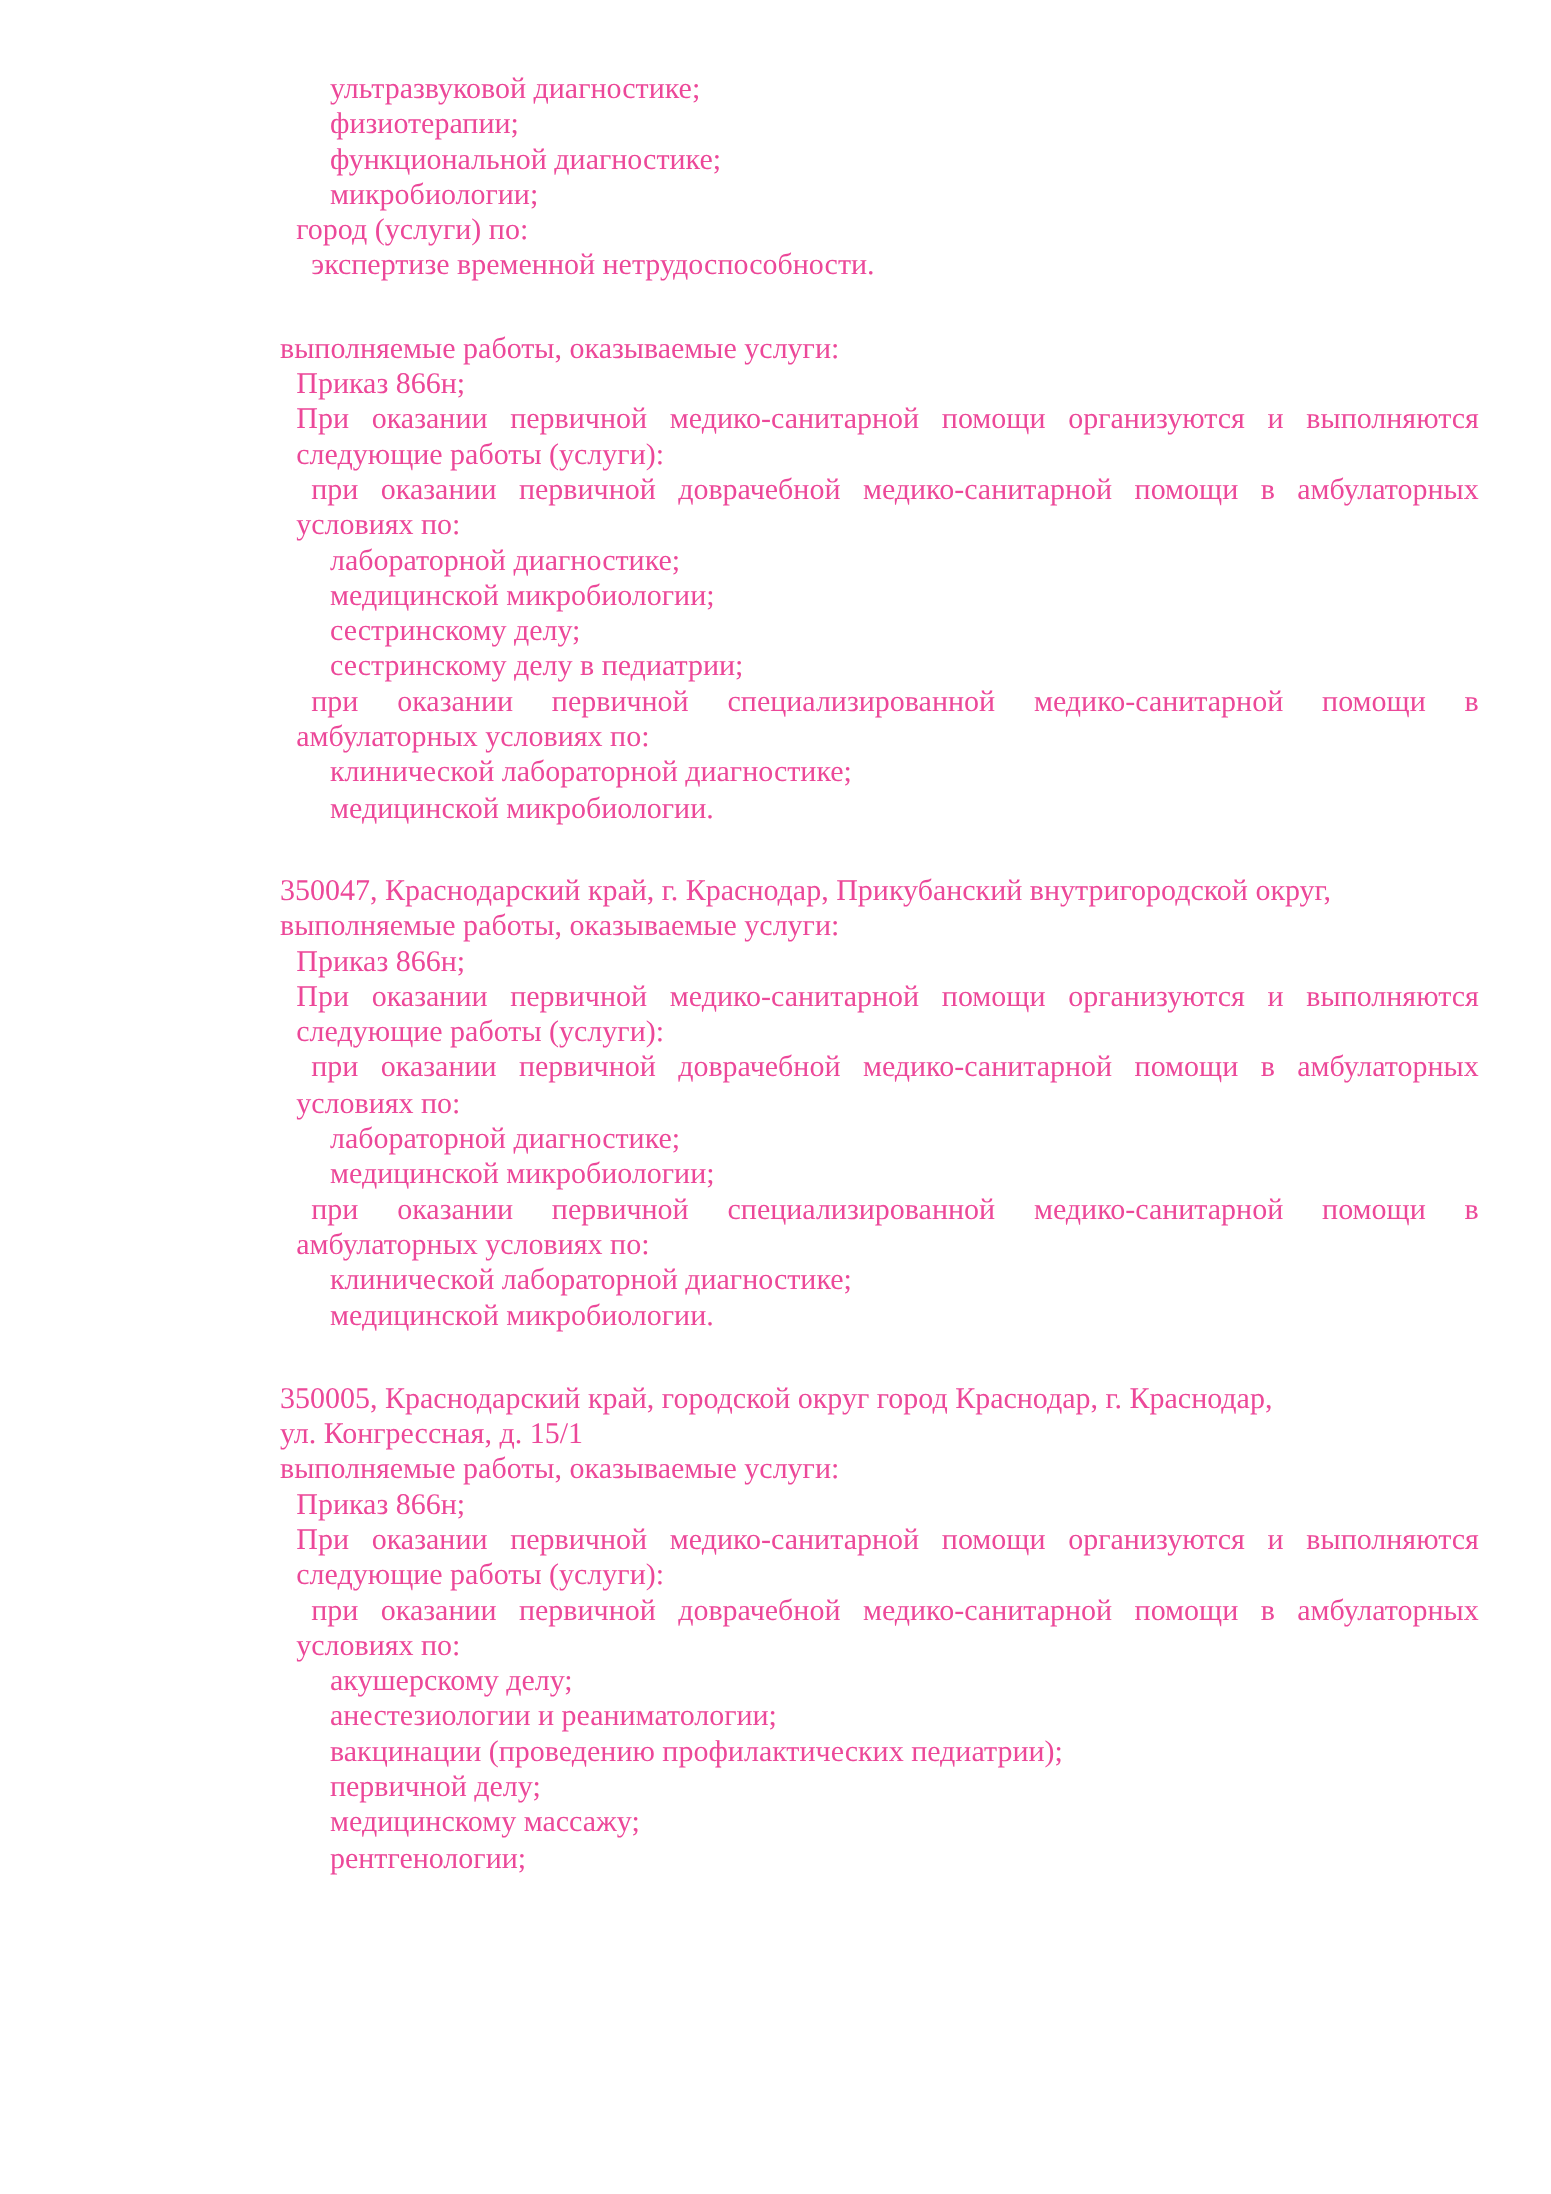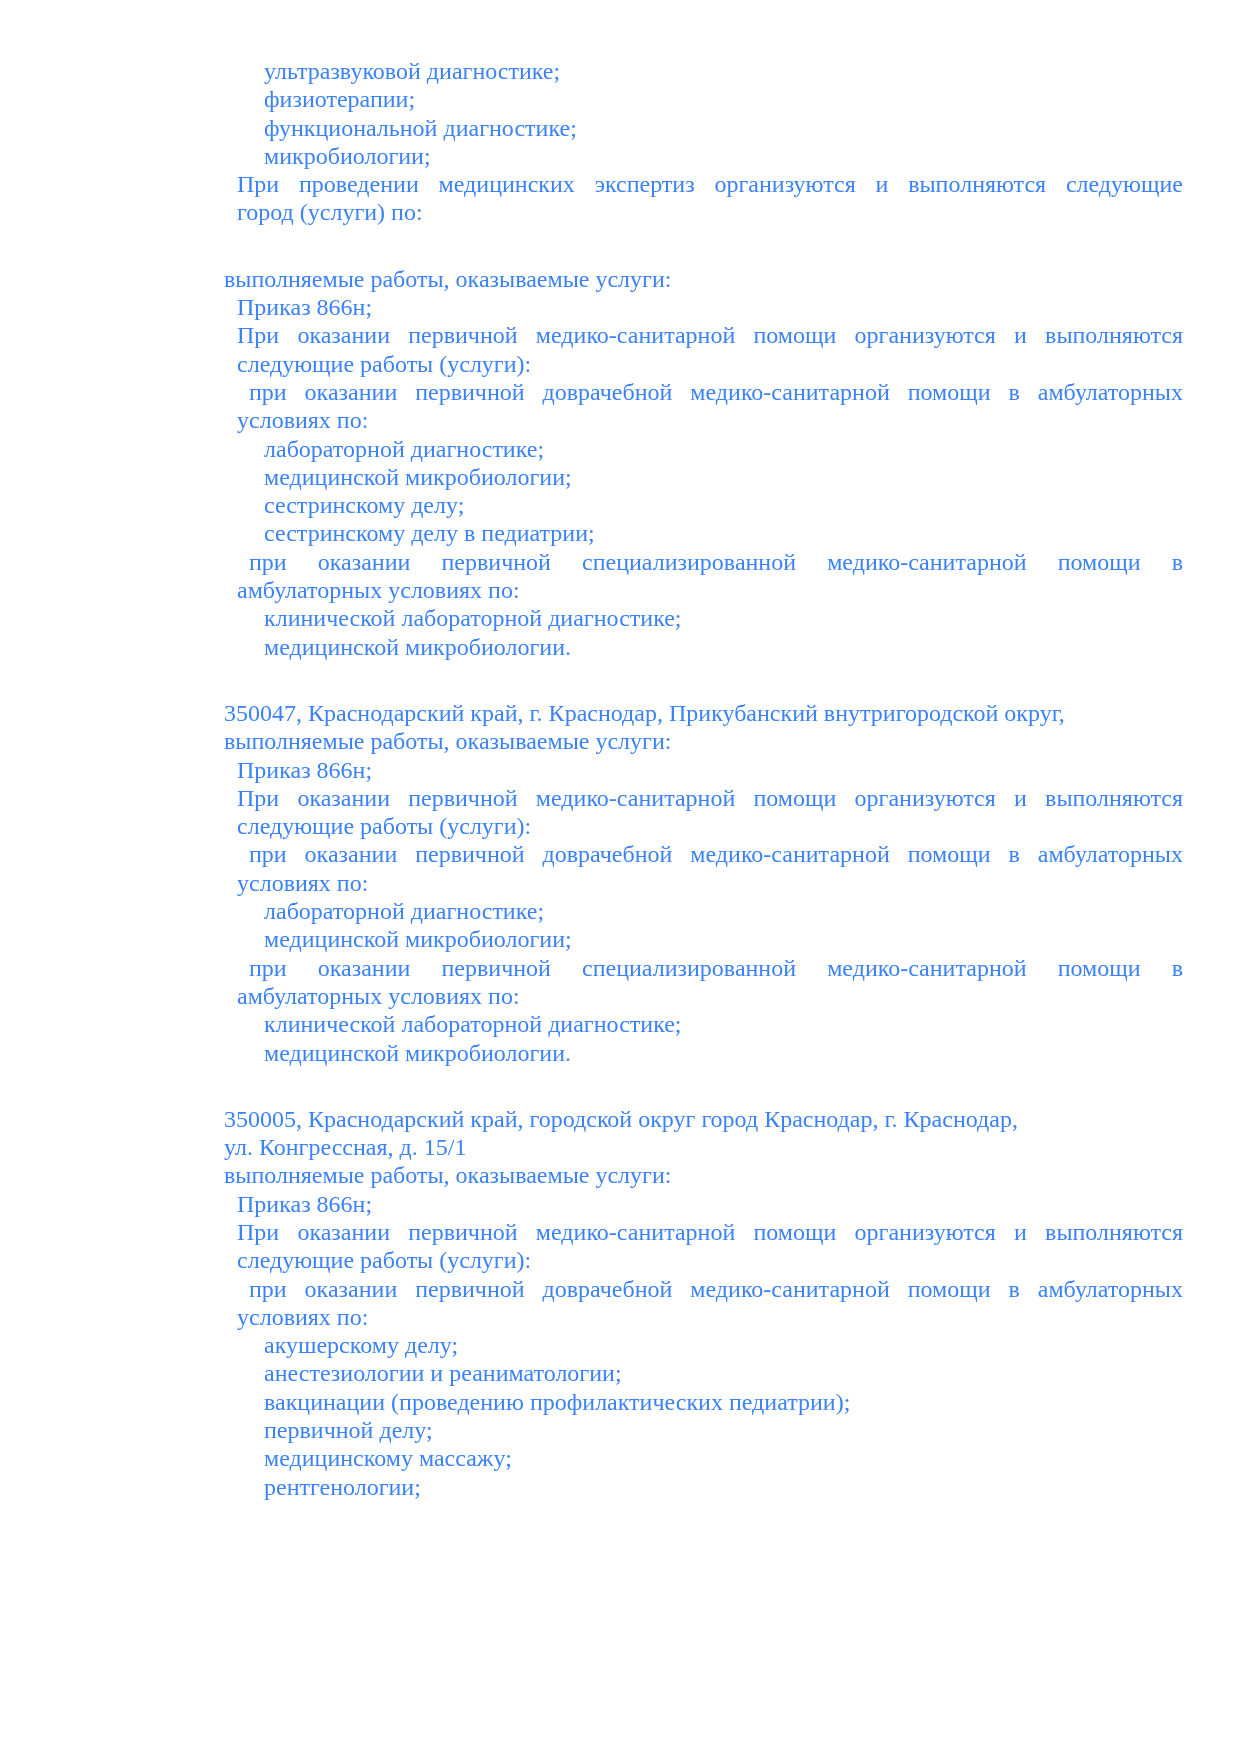--- a/index.html
+++ b/index.html
@@ -13,21 +13,21 @@
     overflow: hidden;
     position: relative;
   }
   .doc {
     position: absolute;
     left: 224px;
     top: 57px;
     width: 959px;
     font-family: "Liberation Serif", "DejaVu Serif", serif;
     font-size: 24px;
-    color: #3b82f6;
+    color: #ec4899;
     -webkit-font-smoothing: antialiased;
   }
   .section { margin: 0; }
   .section + .section { margin-top: 38px; }
   .line {
     line-height: 28.3px;
     height: 28.3px;
     white-space: nowrap;
   }
   .line.fill {
@@ -43,22 +43,22 @@
 </style>
 </head>
 <body>
 
 <main class="doc" id="doc">
     <section class="section">
       <div class="line indent-3">ультразвуковой диагностике;</div>
       <div class="line indent-3">физиотерапии;</div>
       <div class="line indent-3">функциональной диагностике;</div>
       <div class="line indent-3">микробиологии;</div>
-      <div class="line indent-1 fill">При проведении медицинских экспертиз организуются и выполняются следующие</div>
       <div class="line indent-1">город (услуги) по:</div>
+      <div class="line indent-2">экспертизе временной нетрудоспособности.</div>
     </section>
     <section class="section">
       <div class="line indent-0">выполняемые работы, оказываемые услуги:</div>
       <div class="line indent-1">Приказ 866н;</div>
       <div class="line indent-1 fill">При оказании первичной медико-санитарной помощи организуются и выполняются</div>
       <div class="line indent-1">следующие работы (услуги):</div>
       <div class="line indent-2 fill">при оказании первичной доврачебной медико-санитарной помощи в амбулаторных</div>
       <div class="line indent-1">условиях по:</div>
       <div class="line indent-3">лабораторной диагностике;</div>
       <div class="line indent-3">медицинской микробиологии;</div>

